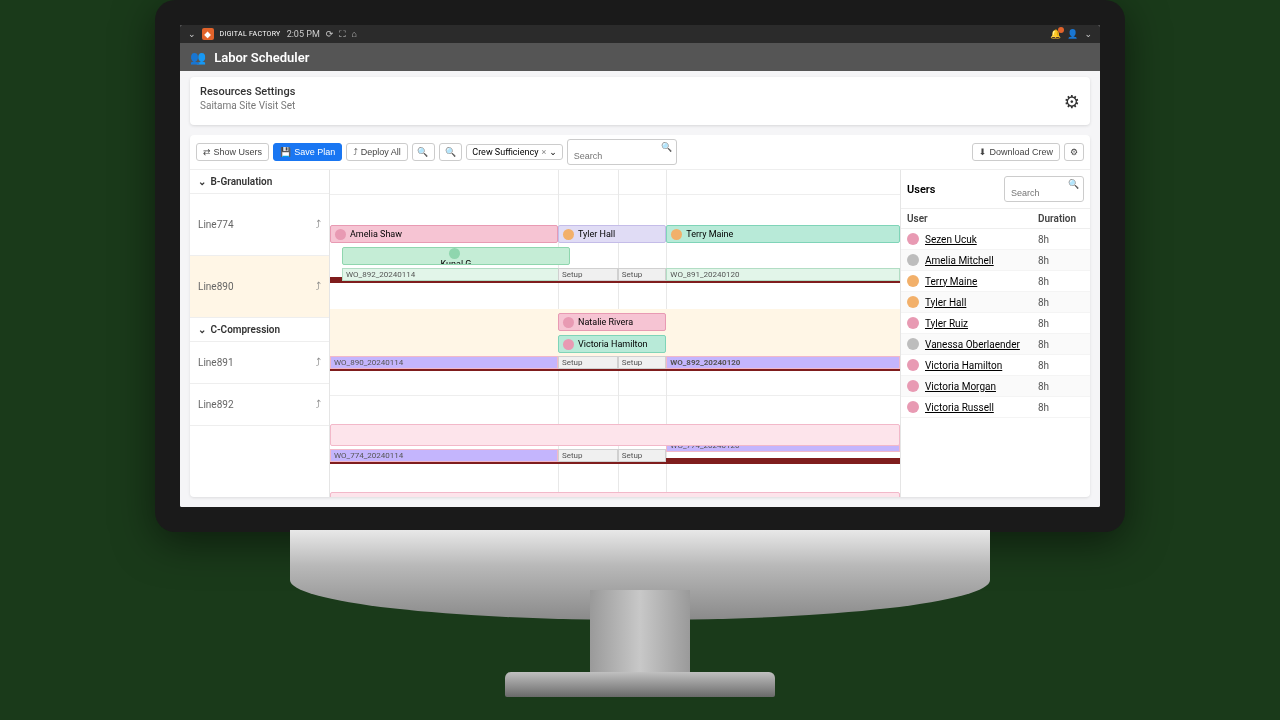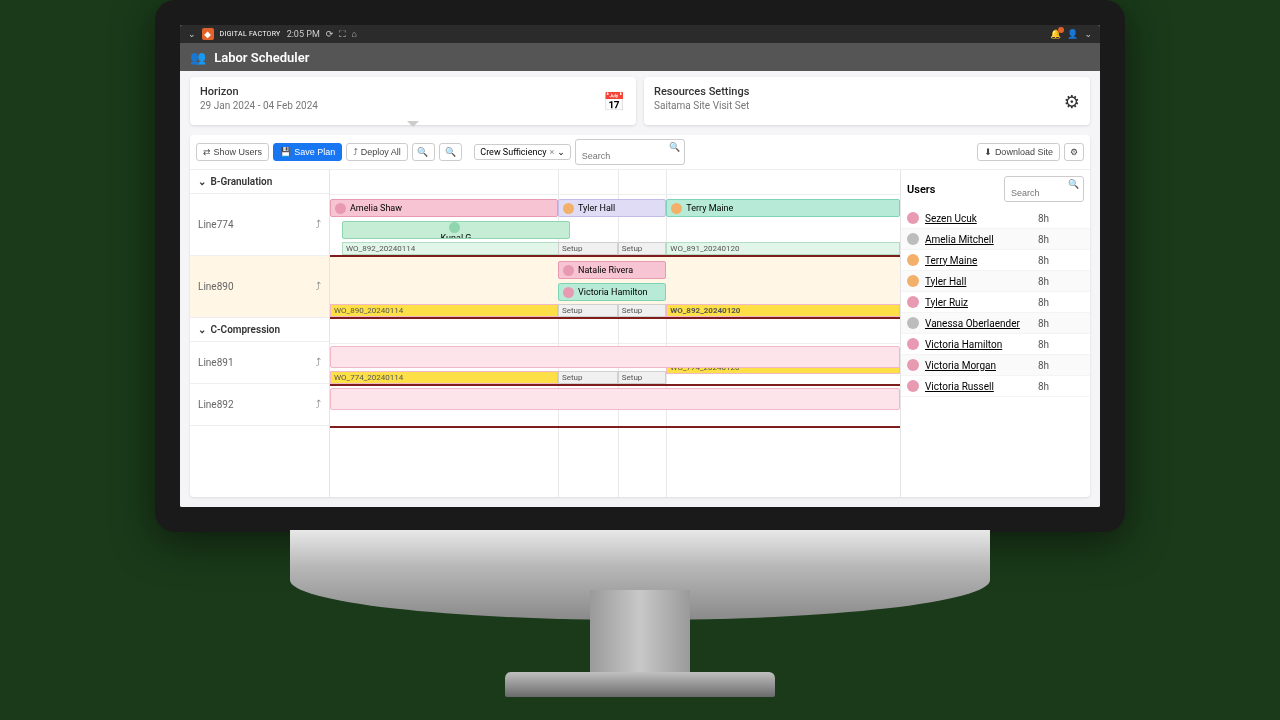--- a/index.html
+++ b/index.html
@@ -31,21 +31,21 @@
   .card-no { color:#999; font-weight:400; font-size:10px;}
   .card-action { position:absolute; right:10px; top:50%; transform:translateY(-50%); font-size:18px; color:#333; cursor:pointer;}
   .caret-down { position:absolute; left:50%; bottom:-2px; transform:translateX(-50%); width:0;height:0;border-left:6px solid transparent;border-right:6px solid transparent;border-top:6px solid #ccc;}
 
   
   .content { flex:1; padding:0 10px 10px 10px; display:flex; flex-direction:column; overflow:hidden; background:#f5f5f7;}
   .panel { background:#fff; border-radius:4px; box-shadow:0 1px 3px rgba(0,0,0,0.1); flex:1; display:flex; flex-direction:column; overflow:hidden;}
   .toolbar { display:flex; align-items:center; gap:4px; padding:4px 6px; border-bottom:1px solid #eee;}
   .btn { font-size:9px; padding:3px 6px; border:1px solid #ccc; background:#fff; border-radius:3px; cursor:pointer; color:#444; display:inline-flex; align-items:center; gap:3px;}
   .btn.primary { background:#1976f2; color:#fff; border-color:#1976f2;}
-  .chip { font-size:9px; padding:2px 5px; border:1px solid #ccc; border-radius:3px; display:inline-flex; align-items:center; gap:3px;margin-left:8px;}
+  .chip { font-size:9px; padding:2px 5px; border:1px solid #ccc; border-radius:3px; display:inline-flex; align-items:center; gap:3px;}
   .chip .x{cursor:pointer;color:#888;}
   .searchbox { position:relative; }
   .searchbox input{ font-size:9px; padding:11px 18px 3px 6px; border:1px solid #ccc; border-radius:3px; width:110px;}
   .searchbox .sicn{position:absolute;right:4px;top:3px;font-size:9px;color:#888;pointer-events:none;}
   .btn.icon-only{padding:3px 5px;}
   .toolbar .spacer{flex:1;}
 
   
   .split { flex:1; display:flex; overflow:hidden;}
   .gantt { flex:1; overflow:hidden; display:flex; flex-direction:column;}
@@ -62,34 +62,34 @@
   .sp-row:nth-child(even){background:#fafafa;}
 
   
   .g-body{flex:1;display:flex;overflow:hidden;}
   .g-left{width:140px;display:flex;flex-direction:column;border-right:1px solid #e5e5e5;}
   .g-right{flex:1;position:relative;overflow:hidden;}
   .group{font-size:10px;padding:6px 8px;font-weight:600;color:#333;display:flex;align-items:center;gap:4px;border-bottom:1px solid #eee;cursor:pointer;}
   .line-label{height:62px;display:flex;align-items:center;justify-content:space-between;padding:0 8px;font-size:10px;color:#666;border-bottom:1px solid #eee;}
   .line-label.short{height:42px;}
   .upload-icn{color:#888;font-size:11px;cursor:pointer;}
-  .line-row{height:62px;border-bottom:2px solid #7f1d1d;position:relative;}
+  .line-row{height:62px;border-bottom:6px solid #7f1d1d;position:relative;margin-top:26px;}
   .line-row.short{height:42px;}
   .group-row-right{height:25px;border-bottom:1px solid #eee;}
   .highlight{background:#fff6e6;}
   .vgrid{position:absolute;top:0;bottom:0;width:1px;background:#e8e8e8;}
   .task{position:absolute;height:18px;font-size:9px;display:flex;align-items:center;padding:0 4px;border-radius:2px;overflow:hidden;white-space:nowrap;}
   .task .av{width:11px;height:11px;border-radius:50%;margin-right:4px;flex-shrink:0;}
   .pink{background:#f6c4d3;border:1px solid #e89ab3;} 
   .green{background:#c5edd6;border:1px solid #8fd6ae;}
   .teal{background:#b8ead8;border:1px solid #7fd4b8;}
   .lav{background:#e0dcf5;border:1px solid #c4bce8;}
   .wo{position:absolute;height:13px;font-size:8px;color:#555;display:flex;align-items:center;padding:0 3px;}
   .wo.green-bg{background:#e2f5e9;border:1px solid #b2ddc4;}
-  .wo.pink-bg{background:#fde047;border:1px solid #f2b8c9;}
+  .wo.pink-bg{background:#c4b5fd;border:1px solid #f2b8c9;}
   .setup{background:#f0f0f0;border:1px solid #d0d0d0;}
   .line890-highlight{background:#fff6e6;}
 </style>
 </head>
 <body>
 
 <div class="monitor-frame">
   <div class="bezel">
     <div class="screen">
 
@@ -106,26 +106,20 @@
         <span class="icn">👤</span>
         <span class="icn">⌄</span>
       </div>
 
       <div class="titlebar">
         <span class="tb-icon">👥</span>
         <span>Labor Scheduler</span>
       </div>
 
       <div class="card-row">
-        <div class="card" style="position:relative;">
-          <div class="card-title">Horizon</div>
-          <div class="card-sub">29 Jan 2024 - 04 Feb 2024</div>
-          <div class="card-action">📅</div>
-          <div class="caret-down"></div>
-        </div>
         <div class="card">
           <div class="card-title">Resources Settings</div>
           <div class="card-sub">Saitama Site Visit Set</div>
           <div class="card-action">⚙</div>
         </div>
       </div>
 
       <div class="content">
         <div class="panel">
 
@@ -138,21 +132,21 @@
             <span class="chip">
                 <span>Crew Sufficiency</span> 
                 <span class="x">×</span> 
                 <span>⌄</span>
               </span>
             <span class="searchbox">
               <input placeholder="Search" style="">
               <span class="sicn">🔍</span>
             </span>
             <span class="spacer"></span>
-            <button class="btn">⬇ <span>Download Site</span></button>
+            <button class="btn">⬇ <span>Download Crew</span></button>
             <button class="btn icon-only">⚙</button>
           </div>
 
           <div class="split">
             <div class="gantt">
               <div class="g-body">
 
                 <div class="g-left">
                   <div class="group">
                       <span>⌄</span>
@@ -243,20 +237,24 @@
             </div>
 
             <div class="sidepanel">
               <div class="sp-head">
                 <h4>Users</h4>
                 <span class="searchbox">
                   <input placeholder="Search" style="">
                   <span class="sicn">🔍</span>
                 </span>
               </div>
+              <div class="sp-cols">
+                <span class="c1">User</span>
+                <span class="c2">Duration</span>
+              </div>
               <div class="sp-list" id="users-list">
                   <div class="sp-row">
                     <span class="av" style="background:#e89ab3"></span>
                     <span class="nm">Sezen Ucuk</span>
                     <span class="du">8h</span>
                   </div>
                   <div class="sp-row">
                     <span class="av" style="background:#bdbdbd"></span>
                     <span class="nm">Amelia Mitchell</span>
                     <span class="du">8h</span>

